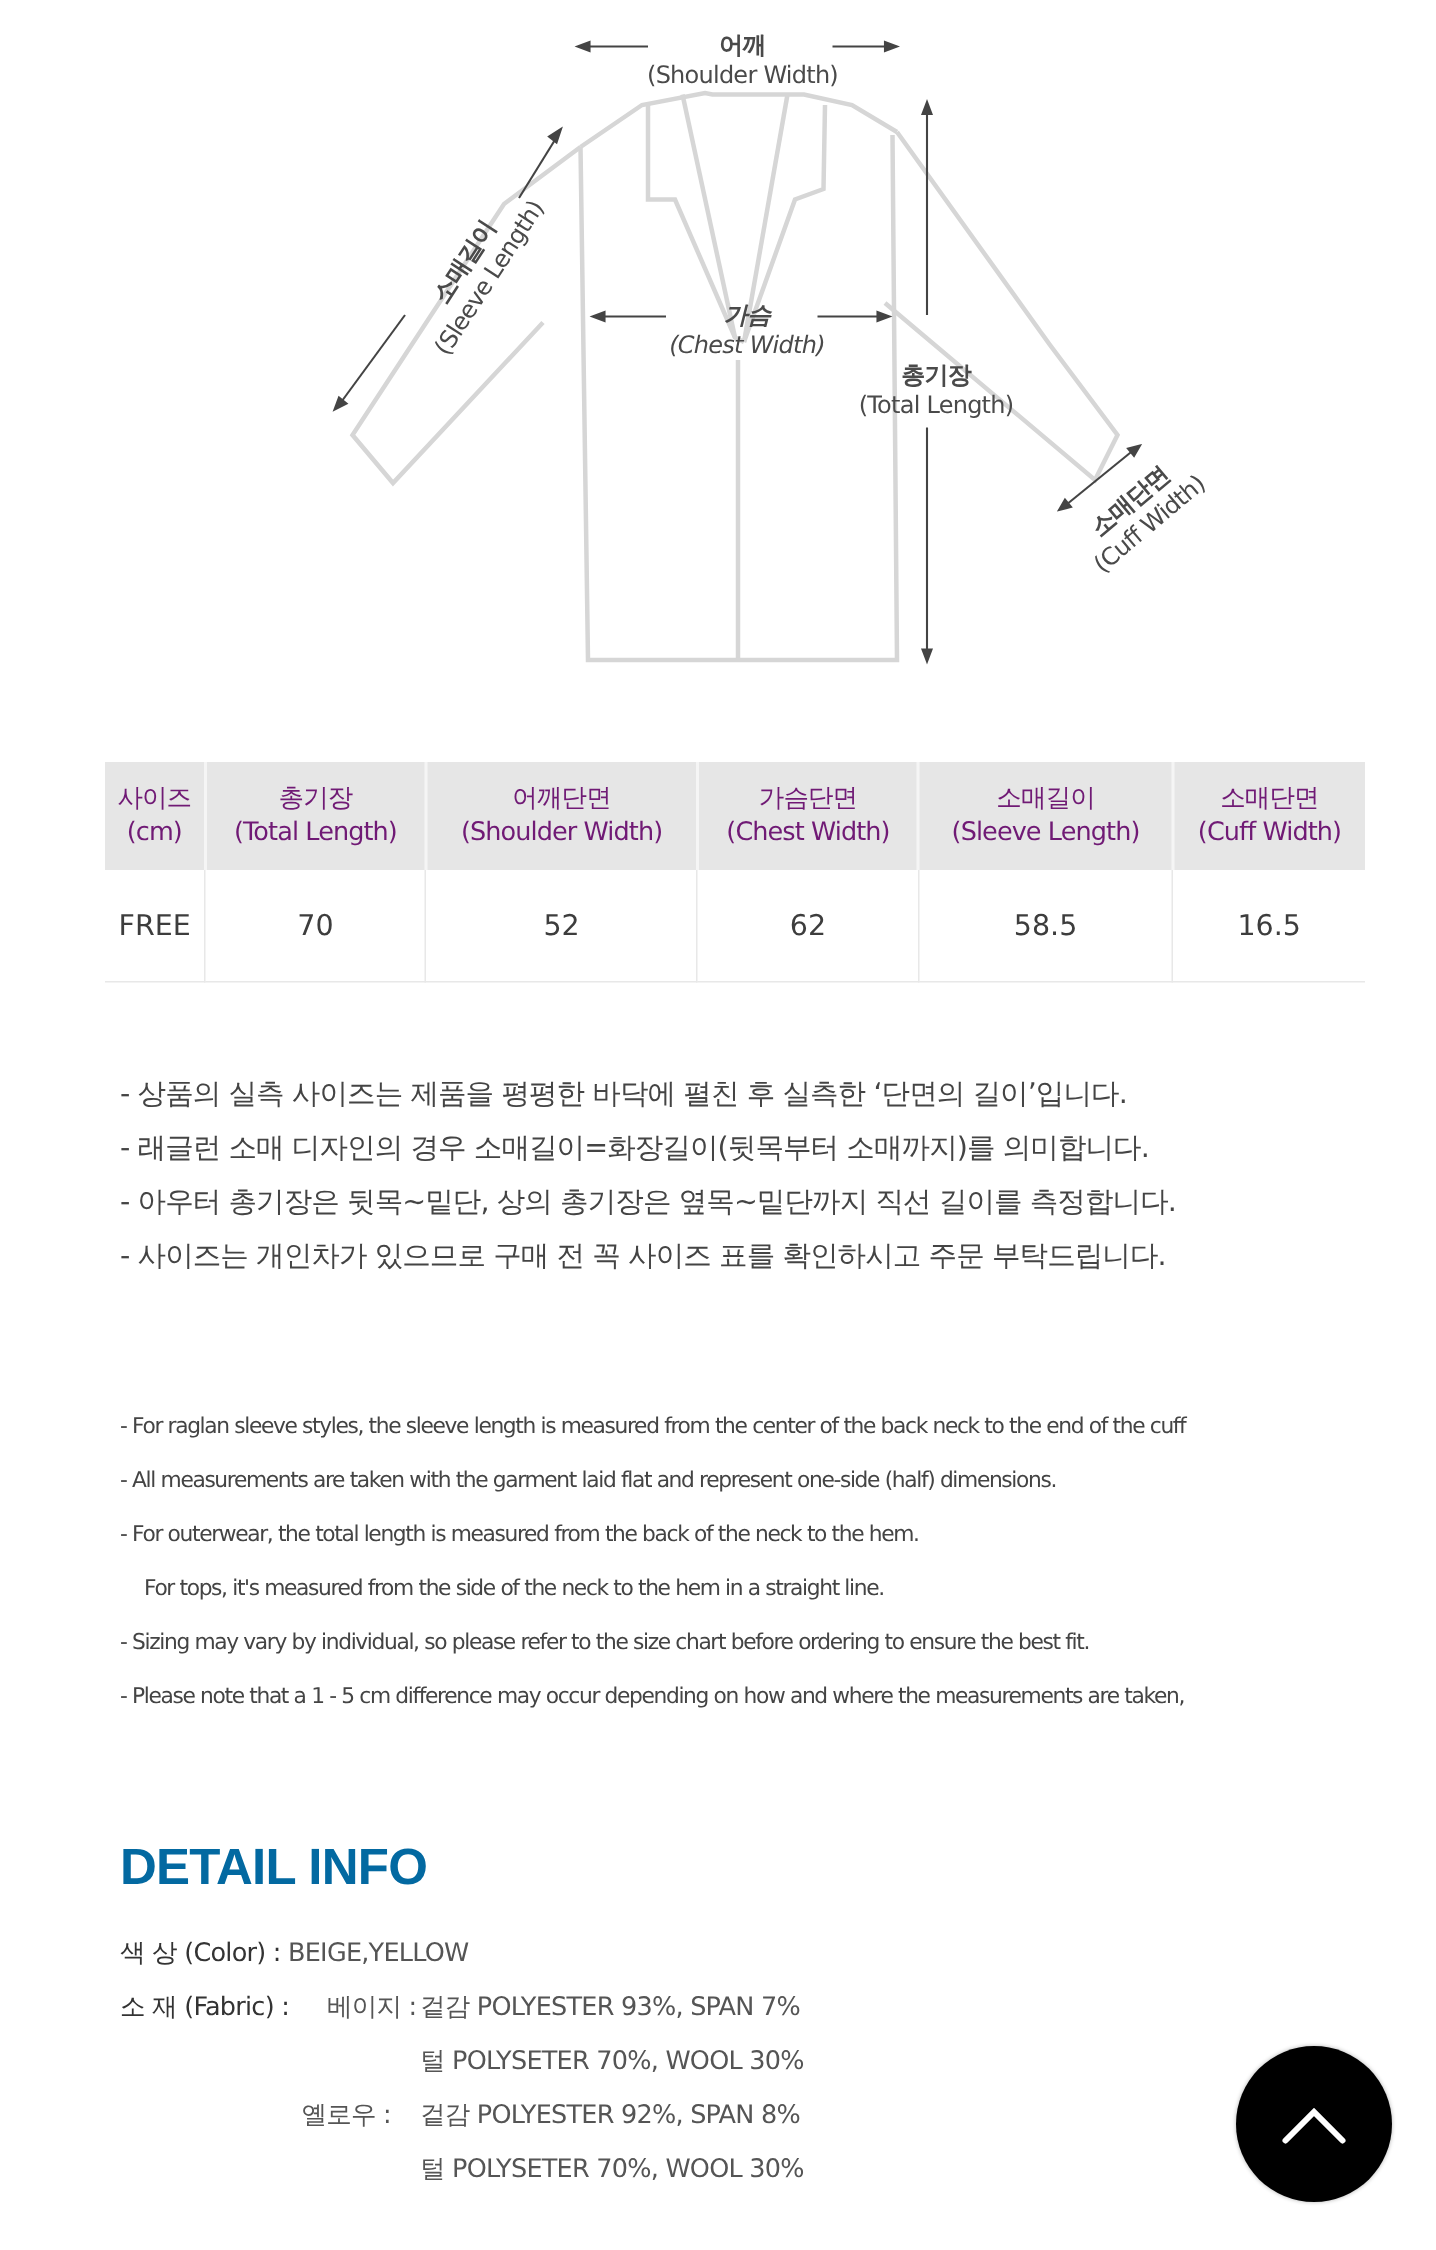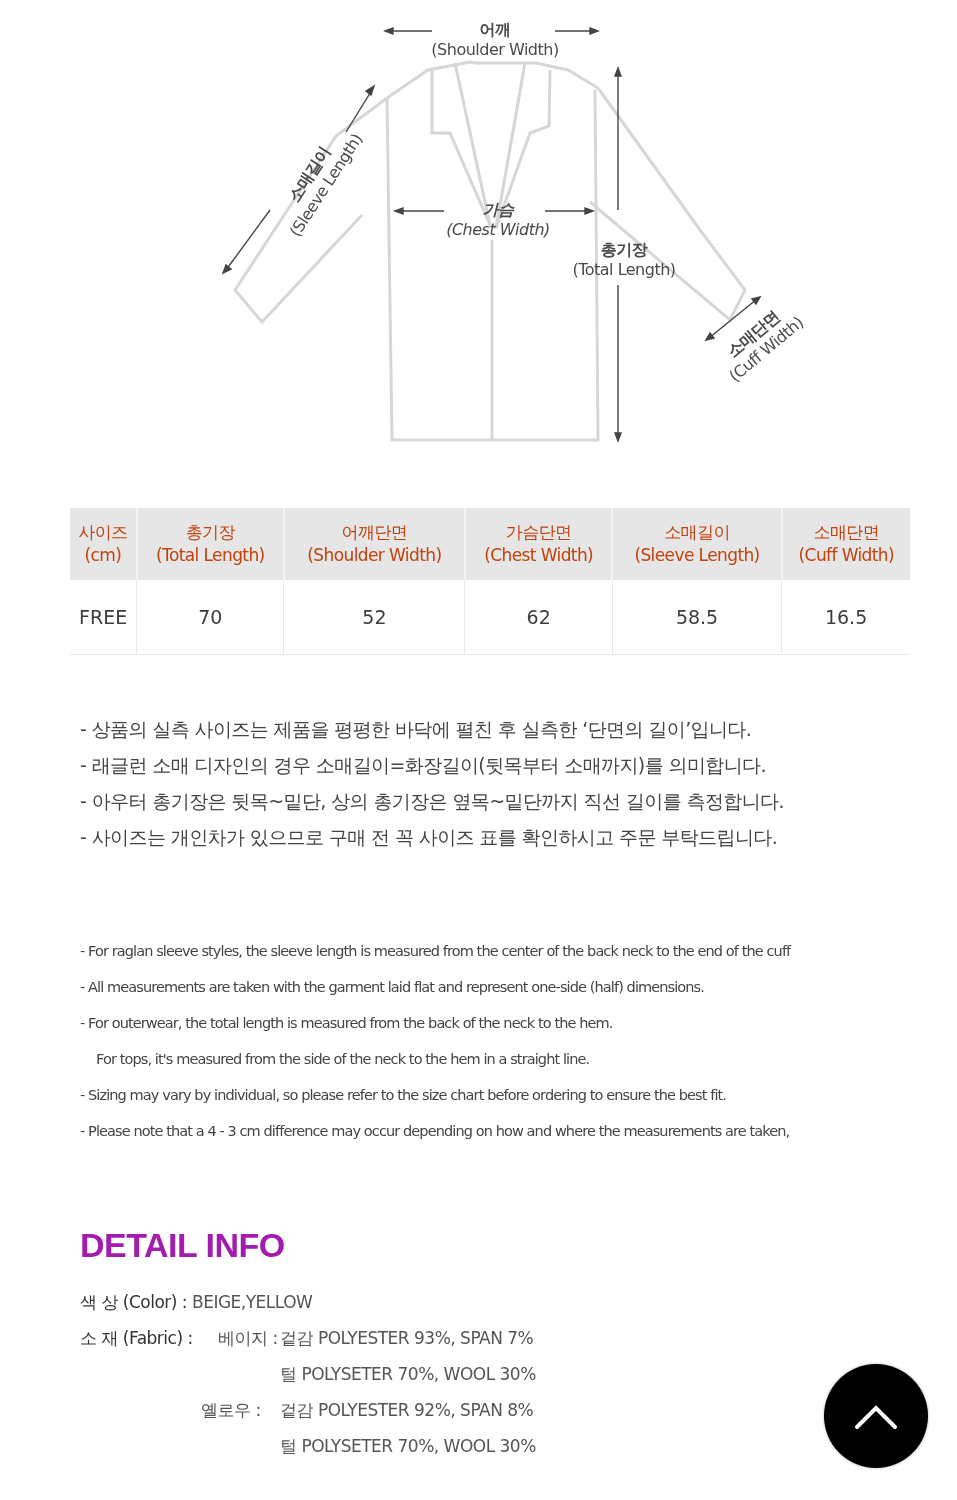--- a/index.html
+++ b/index.html
@@ -5,30 +5,30 @@
   html, body { margin:0; padding:0; background:#ffffff; }
   body { width:957px; height:1500px; position:relative; overflow:hidden;
          font-family:"DejaVu Sans", sans-serif; color:#444; }
   .diagram { position:absolute; left:0; top:0; width:957px; height:470px; }
   .diagram svg { position:absolute; left:0; top:0; }
   .dlabel { position:absolute; text-align:center; color:#4a4a4a; font-size:16px; line-height:20px; letter-spacing:-0.5px; white-space:nowrap; }
   .dlabel .ko { font-size:16px; font-weight:bold; display:block; }
   .rot { transform-origin:center center; }
 
   .size-table { position:absolute; left:70px; top:508px; width:840px; border-collapse:collapse; }
-  .size-table th { background:#e6e6e6; height:72px; font-weight:normal; color:#c2410c; font-size:17px; line-height:23px; letter-spacing:-0.6px; border-right:2px solid #f5f5f5; padding:0;margin-top:48px; }
+  .size-table th { background:#e6e6e6; height:72px; font-weight:normal; color:#701a75; font-size:17px; line-height:23px; letter-spacing:-0.6px; border-right:2px solid #f5f5f5; padding:0;margin-top:48px; }
   .size-table th:last-child { border-right:none; }
   .size-table td { height:74px; text-align:center; font-size:19px; color:#3d3d3d; border-right:1px solid #e8e8e8; border-bottom:1px solid #e8e8e8; padding:0; }
   .size-table td:last-child { border-right:none; }
 
   .notes { position:absolute; left:80px; font-size:15.5px; color:#444; letter-spacing:-0.6px; }
   .notes .line { height:36px; line-height:36px; white-space:nowrap; }
   .notes .indent { padding-left:16px; }
 
-  .detail-title { position:absolute; left:80px; top:1226px; font-family:"Liberation Sans", sans-serif; font-weight:bold; font-size:34px; color:#a21caf; letter-spacing:-0.5px;text-align:center; }
+  .detail-title { position:absolute; left:80px; top:1226px; font-family:"Liberation Sans", sans-serif; font-weight:bold; font-size:34px; color:#0369a1; letter-spacing:-0.5px;text-align:center; }
   .detail { position:absolute; left:80px; top:1284px; font-size:17px; color:#444; letter-spacing:-0.5px; }
   .detail .row { height:36px; line-height:36px; white-space:nowrap; position:relative; }
   .detail .lbl { color:#333; }
   .detail .val { color:#555; }
 
   .top-btn { position:absolute; left:824px; top:1364px; width:104px; height:104px; border-radius:50%; background:#000; cursor:pointer; box-shadow:0 0 3px rgba(0,0,0,0.3); }
   .top-btn svg { position:absolute; left:0; top:0; }
 </style>
 </head>
 <body>
@@ -148,21 +148,21 @@
   <div class="line">- 아우터 총기장은 뒷목~밑단, 상의 총기장은 옆목~밑단까지 직선 길이를 측정합니다.</div>
   <div class="line">- 사이즈는 개인차가 있으므로 구매 전  꼭 사이즈 표를 확인하시고 주문 부탁드립니다.</div>
 </div>
 
 <div class="notes" style="top:933px;font-size:14.5px;letter-spacing:-0.9px;">
   <div class="line">- For raglan sleeve styles, the sleeve length is measured from the center of the back neck to the end of the cuff</div>
   <div class="line">- All measurements are taken with the garment laid flat and represent one-side (half) dimensions.</div>
   <div class="line">- For outerwear, the total length is measured from the back of the neck to the hem.</div>
   <div class="line indent">For tops, it's measured from the side of the neck to the hem in a straight line.</div>
   <div class="line">- Sizing may vary by individual, so please refer to the size chart before ordering to ensure the best fit.</div>
-  <div class="line">- Please note that a 4 - 3 cm difference may occur depending on how and where the measurements are taken,</div>
+  <div class="line">- Please note that a 1 - 5 cm difference may occur depending on how and where the measurements are taken,</div>
 </div>
 
 <div class="detail-title">DETAIL INFO</div>
 <div class="detail">
   <div class="row">
     <span class="lbl">색   상 (Color) :</span>
     <span class="val">BEIGE,YELLOW</span>
   </div>
   <div class="row">
     <span class="lbl">소   재 (Fabric) :</span>

